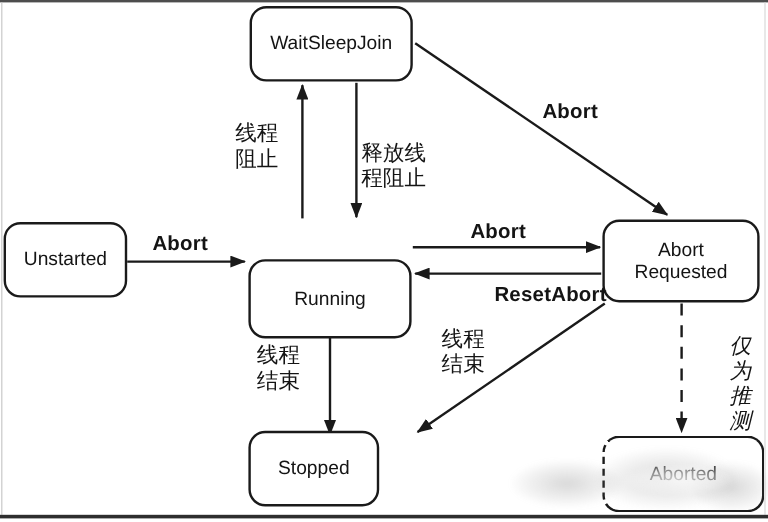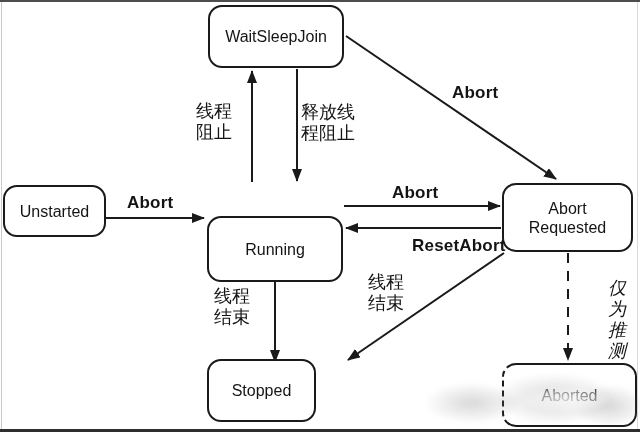--- a/index.html
+++ b/index.html
@@ -50,21 +50,21 @@
     <path d="M501,228 L346,228" stroke="#1a1a1a" stroke-width="2" fill="none" marker-end="url(#ah)"></path>
     <path d="M275,251 L275,362" stroke="#1a1a1a" stroke-width="2" fill="none" marker-end="url(#ah)"></path>
     <path d="M504,253 L348,360" stroke="#1a1a1a" stroke-width="2" fill="none" marker-end="url(#ah)"></path>
     <path d="M568,253 L568,360" stroke="#1a1a1a" stroke-width="2" fill="none" marker-end="url(#ah)" stroke-dasharray="10 8"></path>
   </svg>
 
   <div class="node" style="left:208px;top:5px;width:136px;height:63px;">
     <span>WaitSleepJoin</span>
   </div>
 
-  <div class="node" style="left:3px;top:185px;width:103px;height:52px;">
+  <div class="node" style="left:3px;top:185px;width:103px;height:63px;">
     <span>Unstarted</span>
   </div>
 
   <div class="node" style="left:207px;top:184px;width:136px;height:66px;margin-top:32px;">
     <span>Running</span>
   </div>
 
   <div class="node" style="left:502px;top:183px;width:131px;height:69px;">
     <span>Abort
 Requested</span>
@@ -76,21 +76,21 @@
 
   <div class="node dashed-left" style="left:502px;top:363px;width:135px;height:64px;color:#3a3a3a;">
     <span>Aborted</span>
   </div>
 
   <div class="elabel en" style="left:127px;top:193px;">Abort</div>
 
   <div class="elabel cjk" style="left:196px;top:101px;">线程
 阻止</div>
 
-  <div class="elabel cjk" style="left:301px;top:102px;">释放线
+  <div class="elabel cjk" style="left:301px;top:117px;">释放线
 程阻止</div>
 
   <div class="elabel en" style="left:452px;top:83px;">Abort</div>
 
   <div class="elabel en" style="left:392px;top:183px;">Abort</div>
 
   <div class="elabel en" style="left:376px;top:236px;margin-left:36px;">ResetAbort</div>
 
   <div class="elabel cjk" style="left:214px;top:286px;">线程
 结束</div>

